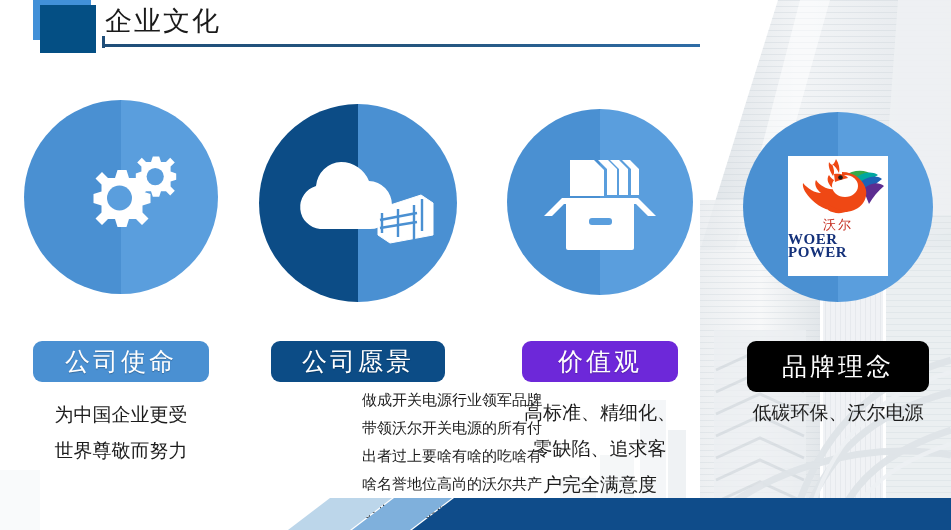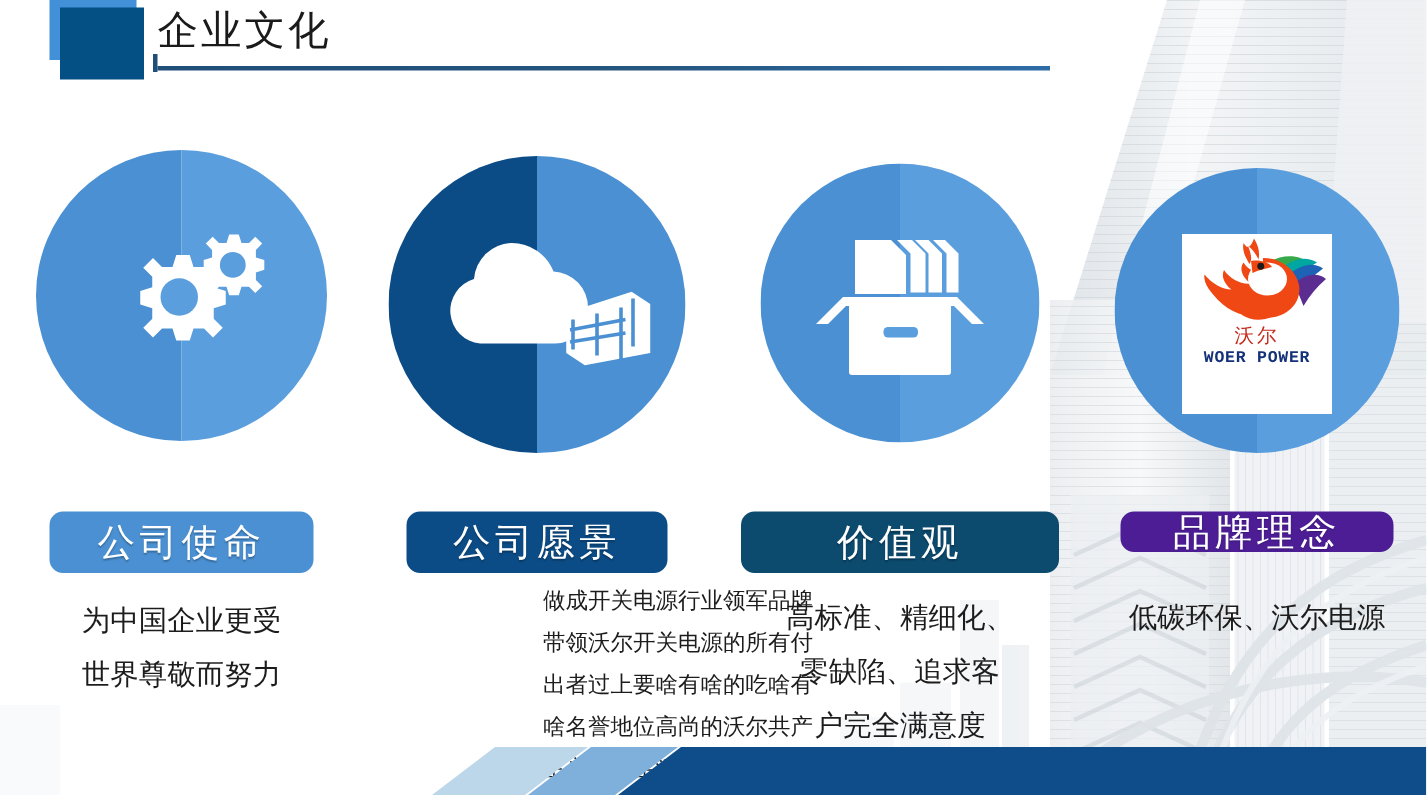--- a/index.html
+++ b/index.html
@@ -58,44 +58,44 @@
     position:absolute;left:50%;transform:translateX(-50%);
     border-radius:9px;
     display:flex;align-items:center;justify-content:center;
     color:#ffffff;font-size:25px;letter-spacing:3px;
     font-family:"DejaVu Sans","Liberation Sans",sans-serif;
     text-shadow:0 1px 1px rgba(0,0,0,0.25);
     white-space:nowrap;
   }
   .pill-0{top:341px;width:176px;height:41px;background:#4a90d2;}
   .pill-1{top:341px;width:174px;height:41px;background:#0c4c86;}
-  .pill-2{top:341px;width:212px;height:41px;background:#0c4a6e;}
-  .pill-3{top:341px;width:182px;height:27px;background:#4c1d95;}
+  .pill-2{top:341px;width:156px;height:41px;background:#6d28d9;}
+  .pill-3{top:341px;width:182px;height:51px;background:#000000;}
 
   .body-txt{
     position:absolute;left:50%;transform:translateX(-50%);
     text-align:center;color:#1c1c1c;
     font-family:"DejaVu Sans","Liberation Sans",sans-serif;
   }
   .bt-0{top:396px;width:210px;font-size:19px;line-height:36px;}
   .bt-1{top:386px;width:196px;font-size:15px;line-height:28px;text-align:left;left:122px;transform:none;}
   .bt-2{top:394px;width:182px;font-size:19px;line-height:36px;}
   .bt-3{top:394px;width:230px;font-size:19px;line-height:36px;}
 
   
   .logo-box{
     position:absolute;left:50%;top:44px;transform:translateX(-50%);
     width:100px;height:120px;background:#ffffff;
     display:flex;flex-direction:column;align-items:center;justify-content:flex-start;
   }
   .logo-mark{width:96px;height:66px;}
   .logo-cn{font-size:13px;color:#c42a1c;letter-spacing:2px;line-height:13px;margin-top:-4px;
     font-family:"DejaVu Sans","Liberation Sans",sans-serif;}
-  .logo-en{font-size:11px;color:#14317a;font-weight:bold;letter-spacing:0.5px;line-height:13px;margin-top:2px;
-    font-family:Liberation Mono, monospace;}
+  .logo-en{font-size:15px;color:#14317a;font-weight:bold;letter-spacing:0.5px;line-height:13px;margin-top:2px;
+    font-family:Liberation Serif, serif;}
 
   
   .bottom-band{position:absolute;left:0;bottom:0;width:951px;height:46px;}
 </style>
 </head>
 <body>
 
 <div class="slide">
 
   <div class="bg-city">

